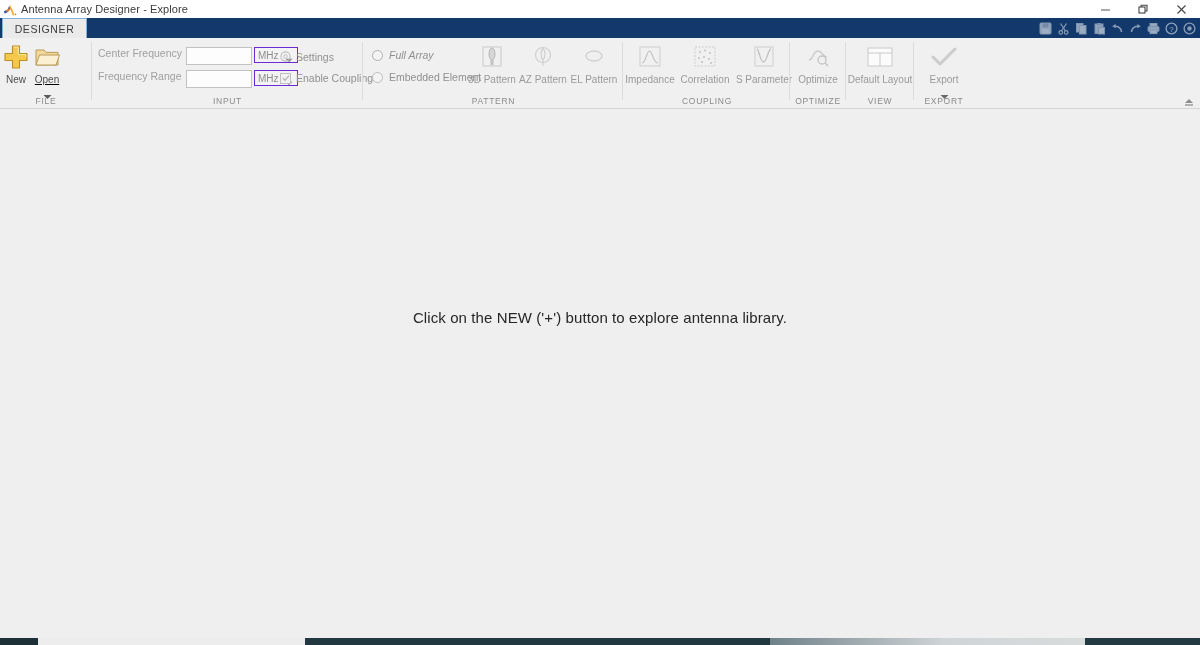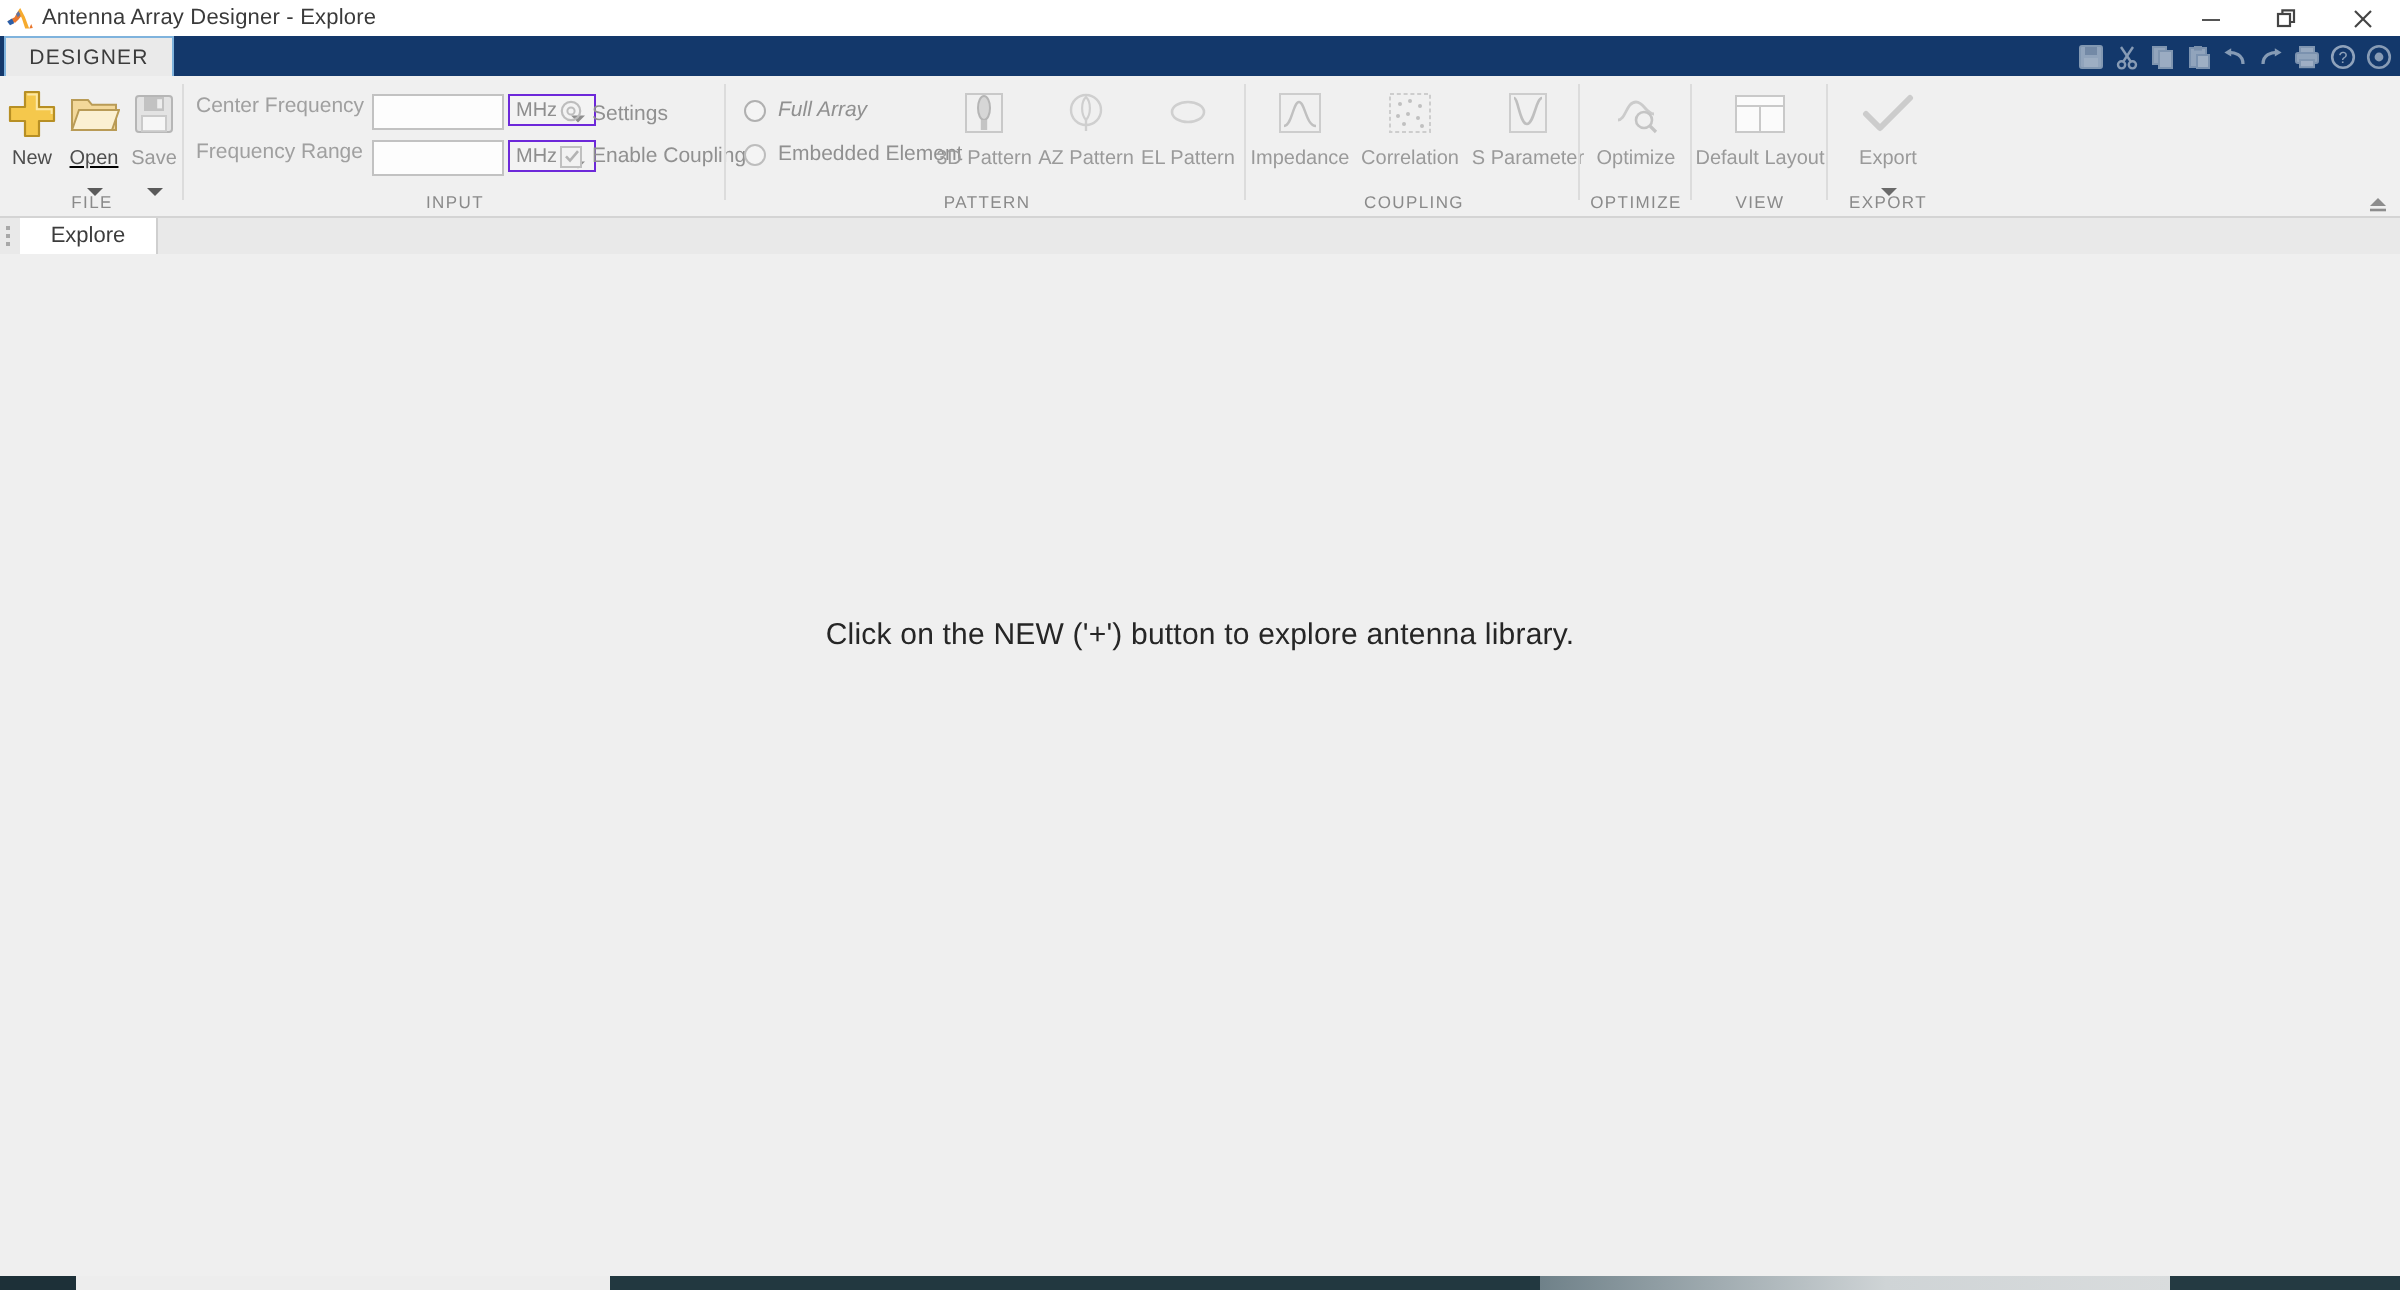--- a/index.html
+++ b/index.html
@@ -254,36 +254,20 @@
           </svg>
         </span>
         <span class="lbl">Open</span>
         <span class="caret">
           <svg width="9" height="6" viewBox="0 0 9 6">
               <path d="M0.5 1 L4.5 5 L8.5 1 Z" fill="#5a5a5a"></path>
             </svg>
         </span>
       </div>
 
-      <div class="bigbtn" style="left:49px; width:56px;">
-        <span class="gl">
-          <svg width="22" height="22" viewBox="0 0 22 22">
-            <rect x="2" y="2" width="18" height="18" rx="1.5" fill="#e3e3e3" stroke="#b6b6b6"></rect>
-            <rect x="6" y="2.5" width="10" height="7" fill="#c2c2c2"></rect>
-            <rect x="12.6" y="3.6" width="2.4" height="4.6" fill="#ededed"></rect>
-            <rect x="5" y="12" width="12" height="7.6" fill="#f6f6f6" stroke="#cacaca"></rect>
-          </svg>
-        </span>
-        <span class="lbl dim">Save</span>
-        <span class="caret">
-          <svg width="9" height="6" viewBox="0 0 9 6">
-              <path d="M0.5 1 L4.5 5 L8.5 1 Z" fill="#5a5a5a"></path>
-            </svg>
-        </span>
-      </div>
 
       <div class="rgroup-label">FILE</div>
       <div class="rgroup-sep" style="right:0;"></div>
     </div>
 
     <div class="rgroup" style="left:92px; width:271px;">
       <div class="field-row" style="left:6px; top:9px;">
         <span class="field-label">Center Frequency</span>
         <input class="txtbox" type="text" value="" style="">
         <span class="combo">
@@ -467,30 +451,20 @@
     </div>
 
     <div class="ribbon-collapse">
       <svg width="12" height="11" viewBox="0 0 12 11">
         <path d="M2 7 L6 3 L10 7 Z" fill="#8d8d8d"></path>
         <line x1="2" y1="9" x2="10" y2="9" stroke="#8d8d8d" stroke-width="1.3"></line>
       </svg>
     </div>
   </div>
 
-  <div class="doctabs">
-    <span class="grip">
-        <i></i>
-        <i></i>
-        <i></i>
-      </span>
-    <div class="doctab">
-      <span>Explore</span>
-    </div>
-  </div>
 
   <div class="canvas">
     <div class="canvas-msg">Click on the NEW ('+') button to explore antenna library.</div>
   </div>
 
   <div class="botstrip bs1"></div>
   <div class="botstrip bs-fill"></div>
   <div class="botstrip bs2"></div>
   <div class="botstrip bs-fill2"></div>
   <div class="botstrip bs3"></div>

